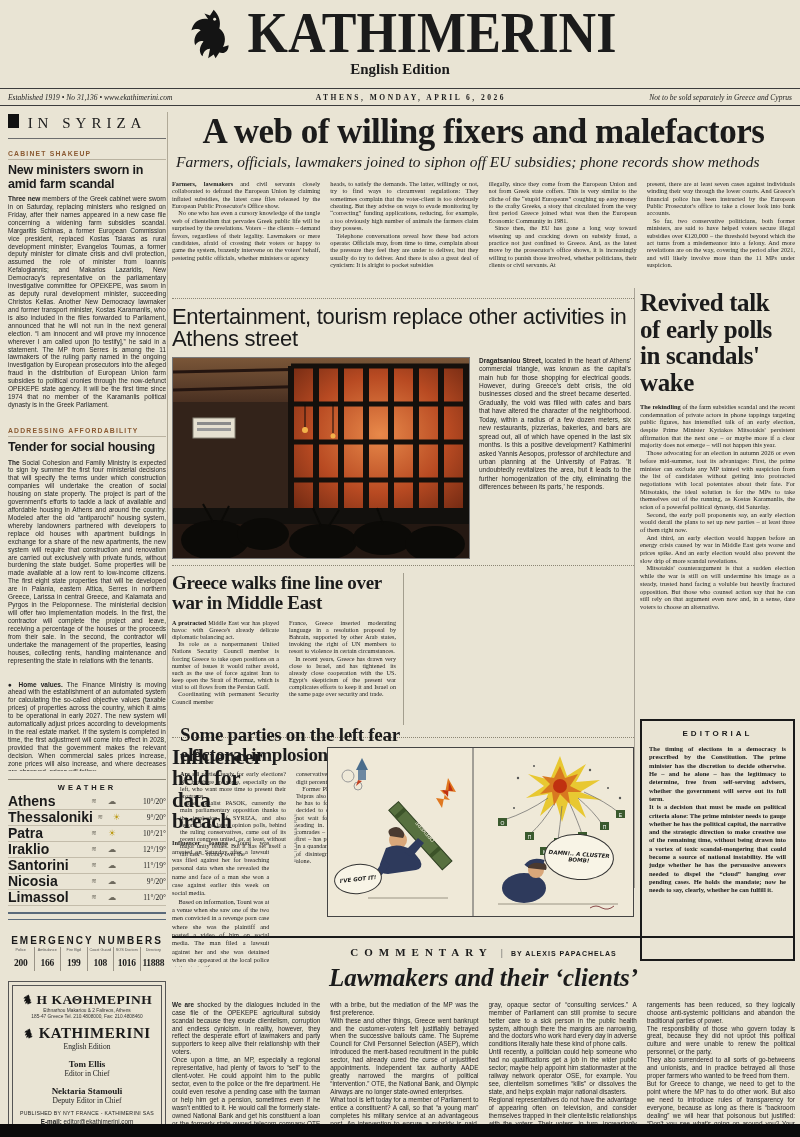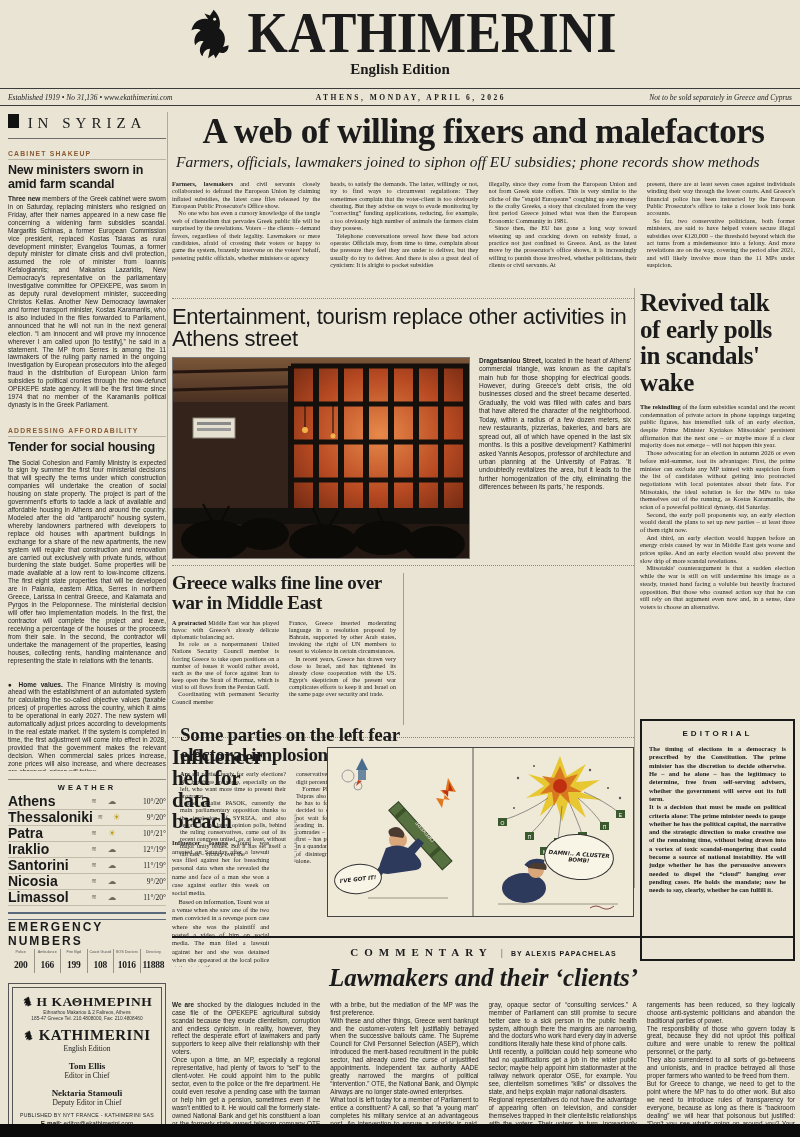--- a/index.html
+++ b/index.html
@@ -35,22 +35,22 @@
   .w-title{text-align:center;font-family:"Liberation Sans",sans-serif;font-size:7.5px;font-weight:700;
            letter-spacing:3px;padding:3px 0 2px;}
   .w-row{display:flex;align-items:center;height:15px;border-bottom:1px solid #c3bcaa;}
   .w-city{flex:1;font-family:"Liberation Sans",sans-serif;font-weight:700;font-size:14px;}
   .w-wind{width:16px;text-align:center;font-size:6.5px;color:#6b675c;}
   .w-ico{width:20px;text-align:center;font-size:8.5px;}
   .sunny{color:#bb980f;} .cloudy{color:#6e6a5e;}
   .w-temp{width:44px;text-align:right;font-size:7.5px;}
   
   .em-rule{margin-top:6px;height:5px;border-top:2px solid #5a6a7a;border-bottom:1px solid #5a6a7a;}
-  .em-title{text-align:left;font-family:"Liberation Sans",sans-serif;font-weight:700;font-size:12px;
-            letter-spacing:2px;margin:0 0 1px;}
+  .em-title{text-align:center;font-family:"Liberation Sans",sans-serif;font-weight:700;font-size:10px;
+            letter-spacing:2px;margin:15px 0 1px;}
   .em-row{display:flex;}
   .em-cell{flex:1;text-align:center;border-left:1px solid #999386;padding:1px 0;}
   .em-cell:first-child{border-left:none;}
   .em-label{font-family:"Liberation Sans",sans-serif;font-size:3.8px;color:#555;display:block;}
   .em-num{font-weight:700;font-size:9.5px;letter-spacing:-.3px;}
   
   .imprint{margin-top:10px;border:1px solid #555;padding:3px;}
   .imprint-in{border:1px solid #555;padding:6px 4px;text-align:center;}
   .imp-greek{font-size:13.5px;font-weight:700;letter-spacing:.5px;}
   .imp-addr{font-family:"Liberation Sans",sans-serif;font-size:4.8px;color:#333;line-height:1.3;}

